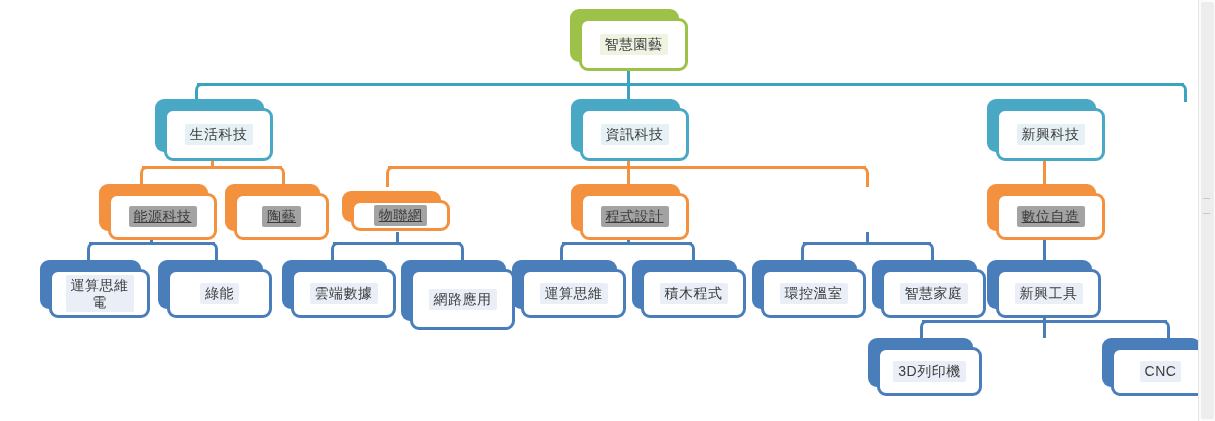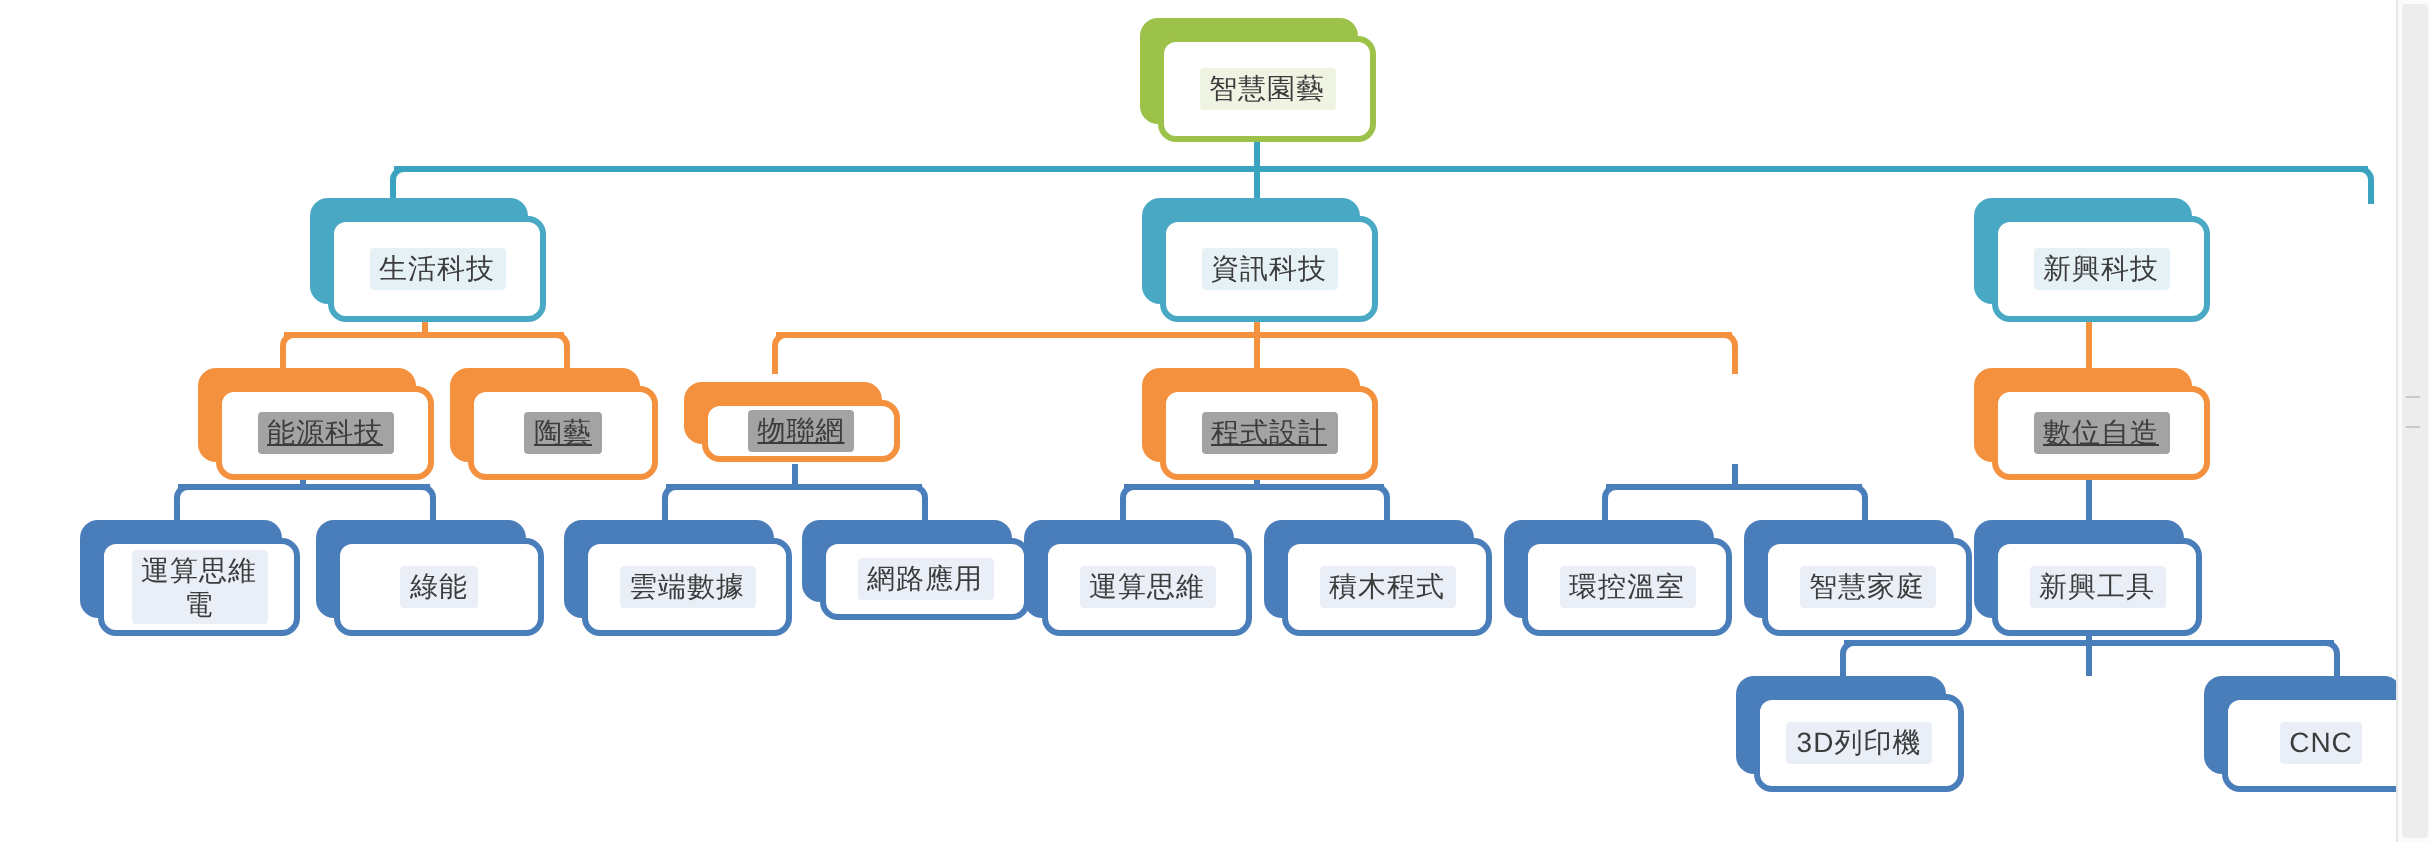--- a/index.html
+++ b/index.html
@@ -274,21 +274,21 @@
     </div>
   </div>
 
   <div class="node blue" style="left:282px; top:260px; width:114px; height:58px;">
     <div class="back"></div>
     <div class="front">
       <span class="label">雲端數據</span>
     </div>
   </div>
 
-  <div class="node blue" style="left:401px; top:260px; width:114px; height:50px;">
+  <div class="node blue" style="left:401px; top:260px; width:114px; height:70px;">
     <div class="back"></div>
     <div class="front">
       <span class="label">網路應用</span>
     </div>
   </div>
 
   <div class="node blue" style="left:512px; top:260px; width:114px; height:58px;">
     <div class="back"></div>
     <div class="front">
       <span class="label">運算思維</span>

